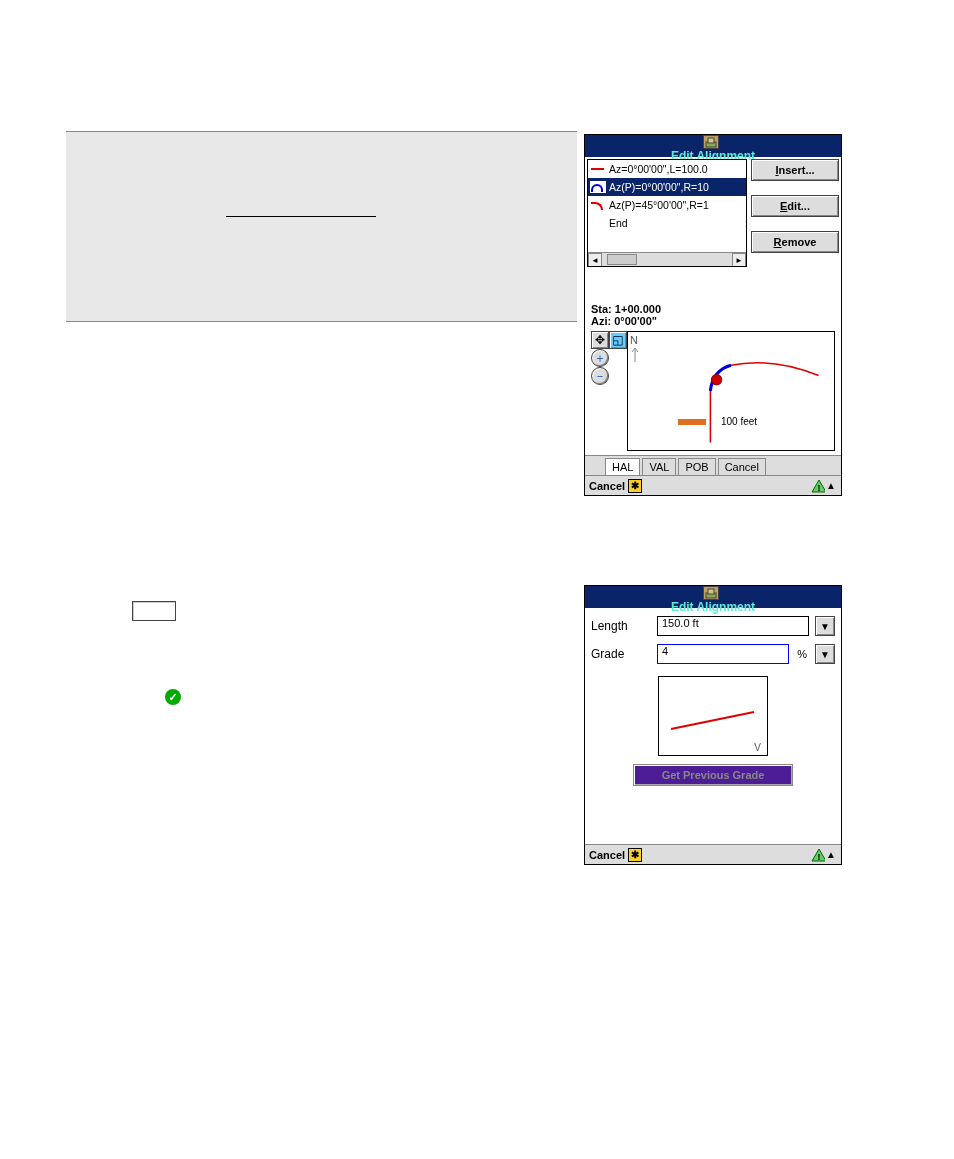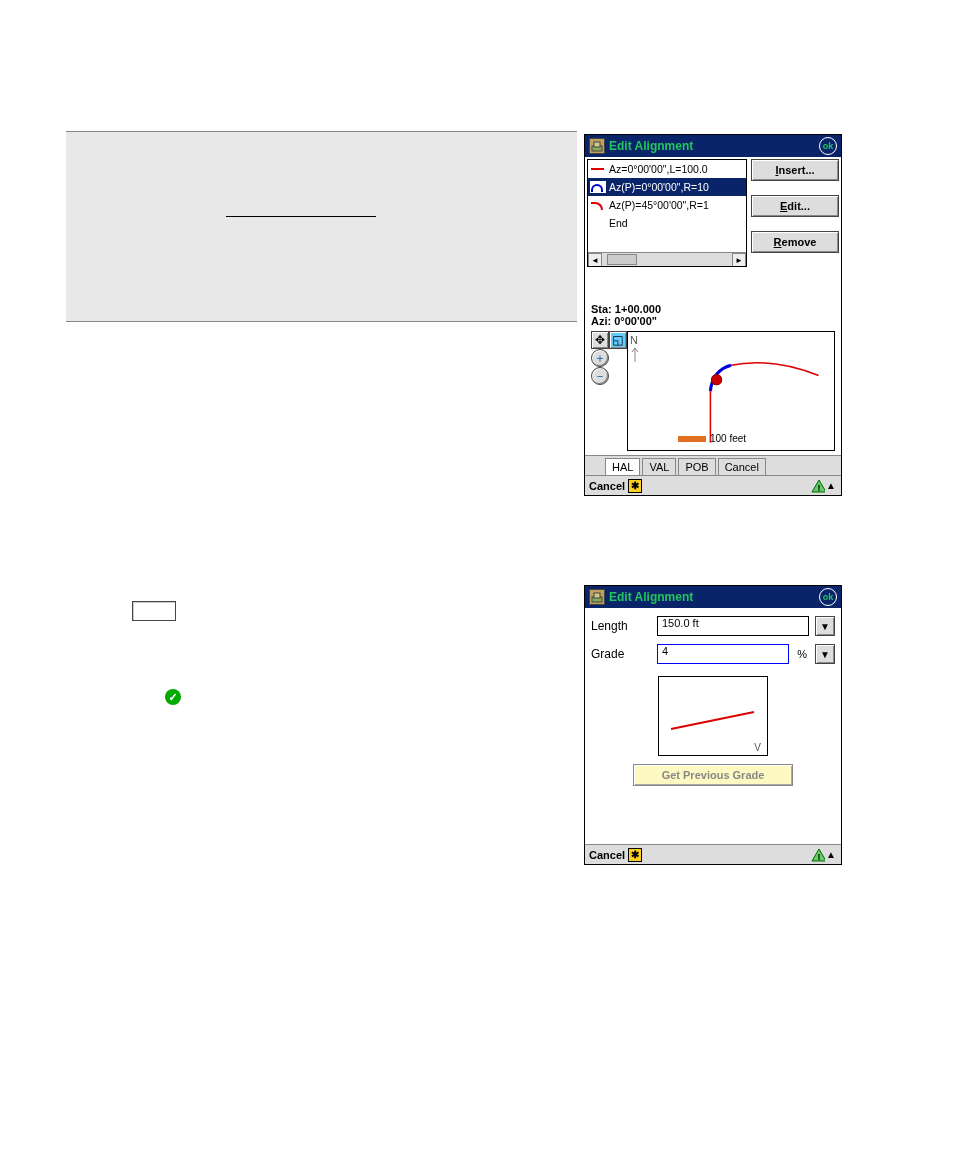--- a/index.html
+++ b/index.html
@@ -23,27 +23,28 @@
   }
   .device {
     position: absolute;
     width: 258px;
     background: #fff;
     border: 1px solid #000;
     font-family: Tahoma, Arial, sans-serif;
   }
   .titlebar {
     background: #0a246a;
-    color: #22c55e;
+    color: #5eead4;
     height: 22px;
     display: flex;
     align-items: center;
     padding: 0 4px;
     font-weight: bold;
     font-size: 12px;
+    flex-direction: column;
   }
   .titlebar .app-icon {
     width: 16px;
     height: 16px;
     background: #c0a060;
     border: 1px solid #444;
     margin-right: 4px;
     display: flex;
     align-items: center;
     justify-content: center;
@@ -209,25 +210,25 @@
   }
   .north-lbl {
     position: absolute;
     top: 2px;
     left: 2px;
     font-size: 11px;
     color: #555;
   }
   .scale-bar {
     position: absolute;
-    bottom: 6px;
+    bottom: 23px;
     left: 50px;
     display: flex;
     align-items: center;
-    gap: 4px;
+    gap: 15px;
     font-size: 10px;
   }
   .scale-bar .bar {
     width: 28px;
     height: 6px;
     background: #e07020;
   }
   .tabs {
     display: flex;
     border-top: 1px solid #888;
@@ -322,21 +323,21 @@
     border: 1px solid #000;
     margin: 12px auto 8px auto;
     position: relative;
   }
   .wide-btn {
     display: block;
     margin: 4px auto 10px auto;
     width: 160px;
     height: 22px;
     border: 1px solid #888;
-    background: #fef9c3;
+    background: #4c1d95;
     color: #888;
     font-size: 11px;
     font-weight: bold;
     box-shadow: inset 1px 1px 0 #fff, inset -1px -1px 0 #aaa;
     display: flex;
     align-items: center;
     justify-content: center;
   }
   .doc-btn {
     position: absolute;

